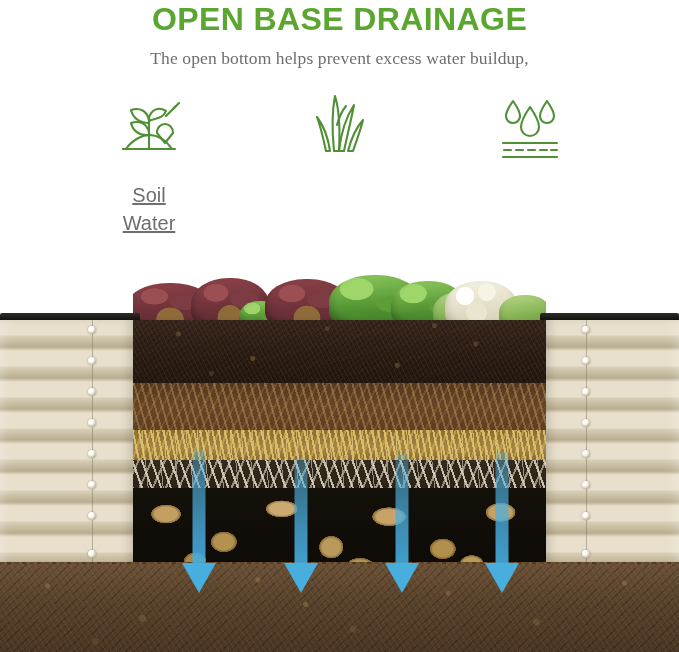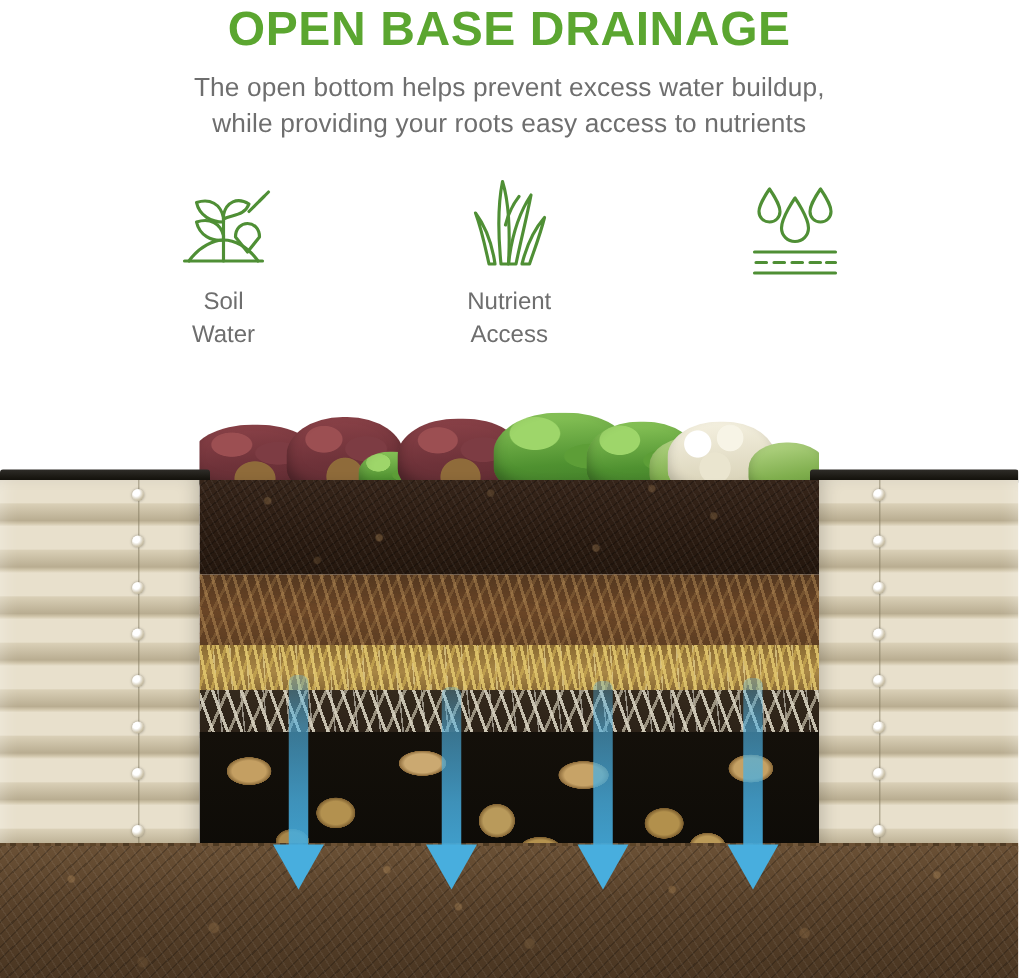--- a/index.html
+++ b/index.html
@@ -12,35 +12,35 @@
   }
 
   
   #header { width:679px; padding-top:2px; text-align:center; }
   #title {
     font-size:32px; font-weight:bold; letter-spacing:0.4px;
     color:#5BA630; line-height:1.08;
   }
   #subtitle {
     margin-top:9px; font-size:17.5px; color:#6e6e6e;
-    line-height:1.42; font-weight:300; letter-spacing:0.1px;
+    line-height:1.42; font-weight:300; letter-spacing:0.1px;font-family:Liberation Serif, serif;
   }
 
   
   #features {
     display:flex; width:679px; margin-top:20px;
     padding:0 74px; justify-content:space-between; align-items:flex-start;
   }
   .feature { width:150px; text-align:center; }
   .feature .icon-wrap {
     height:72px; display:flex; align-items:center; justify-content:center;
   }
   .feature .flabel {
-    margin-top:4px; font-size:16px; color:#6e6e6e;
-    line-height:1.38; font-weight:300;
+    margin-top:20px; font-size:20px; color:#6e6e6e;
+    line-height:1.38; font-weight:300;text-decoration:underline;
   }
 
   
   #scene {
     position:absolute; left:0; top:262px; width:679px; height:390px;
     overflow:hidden; background:#ffffff;
   }
 
   
   #plants {
@@ -206,21 +206,20 @@
     border-top:30px solid #48AEDE;
   }
 </style>
 </head>
 <body>
 
 <div id="header">
   <div id="title">OPEN BASE DRAINAGE</div>
   <div id="subtitle">
     <div>The open bottom helps prevent excess water buildup,</div>
-    <div>while providing your roots easy access to nutrients</div>
   </div>
 </div>
 
 <div id="features">
 
   <div class="feature">
     <div class="icon-wrap">
       <svg width="76" height="70" viewBox="0 0 76 70" fill="none" stroke="#4F8F35" stroke-width="2.1" stroke-linecap="round" stroke-linejoin="round">
         <path d="M38 58 V26"></path>
         <path d="M38 32 C30 32 22 28 20 19 C29 16 36 20 38 29 Z"></path>
@@ -242,24 +241,20 @@
   <div class="feature">
     <div class="icon-wrap">
       <svg width="64" height="70" viewBox="0 0 64 70" fill="none" stroke="#4F8F35" stroke-width="2.1" stroke-linecap="round" stroke-linejoin="round">
         <path d="M22 60 L18 60 C15 46 12 34 9 26 C15 34 20 46 22 60 Z"></path>
         <path d="M31 60 L26 60 C24 40 24 20 27 5 C32 21 32 41 31 60 Z"></path>
         <path d="M36 60 L31 60 C33 42 38 26 46 14 C43 30 39 45 36 60 Z"></path>
         <path d="M45 60 L40 60 C43 48 48 37 55 29 C52 41 48 51 45 60 Z"></path>
         <path d="M29 34 C31 26 34 20 38 15"></path>
       </svg>
     </div>
-    <div class="flabel">
-      <div>Nutrient</div>
-      <div>Access</div>
-    </div>
   </div>
 
   <div class="feature">
     <div class="icon-wrap">
       <svg width="76" height="70" viewBox="0 0 76 70" fill="none" stroke="#4F8F35" stroke-width="2.1" stroke-linecap="round" stroke-linejoin="round">
         <path d="M21 10 C21 10 14 20 14 25 C14 29 17 32 21 32 C25 32 28 29 28 25 C28 20 21 10 21 10 Z"></path>
         <path d="M38 16 C38 16 29 29 29 36 C29 41 33 45 38 45 C43 45 47 41 47 36 C47 29 38 16 38 16 Z"></path>
         <path d="M55 10 C55 10 48 20 48 25 C48 29 51 32 55 32 C59 32 62 29 62 25 C62 20 55 10 55 10 Z"></path>
         <path d="M11 52 H65"></path>
         <path d="M11 66 H65"></path>

